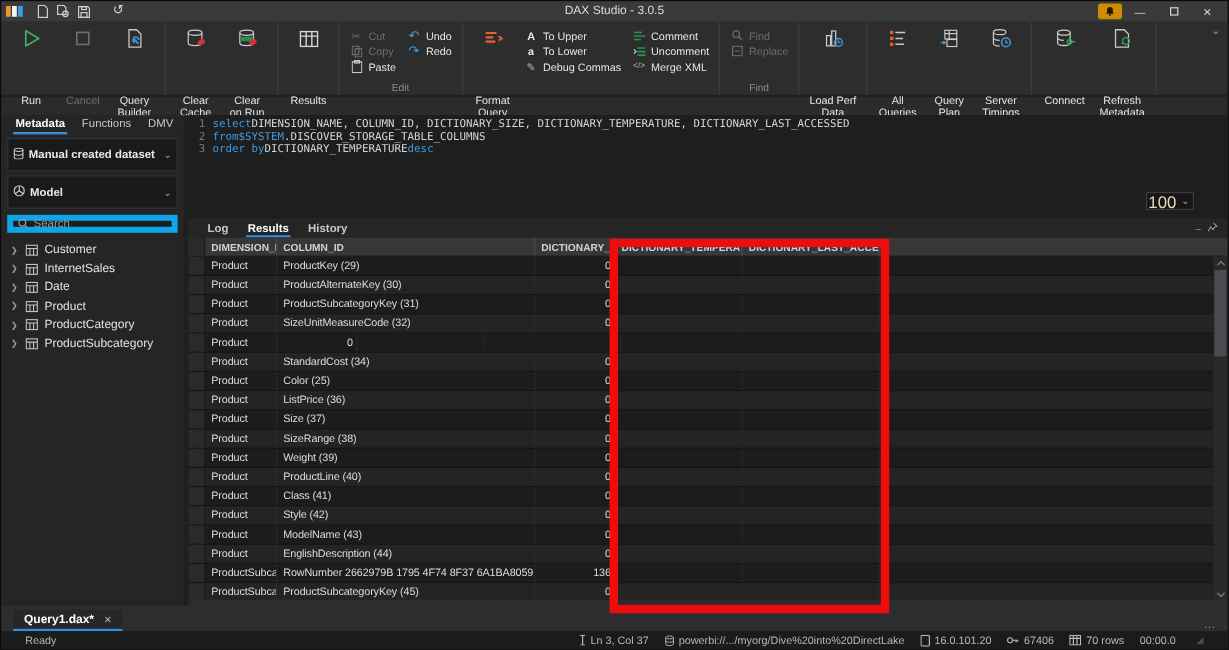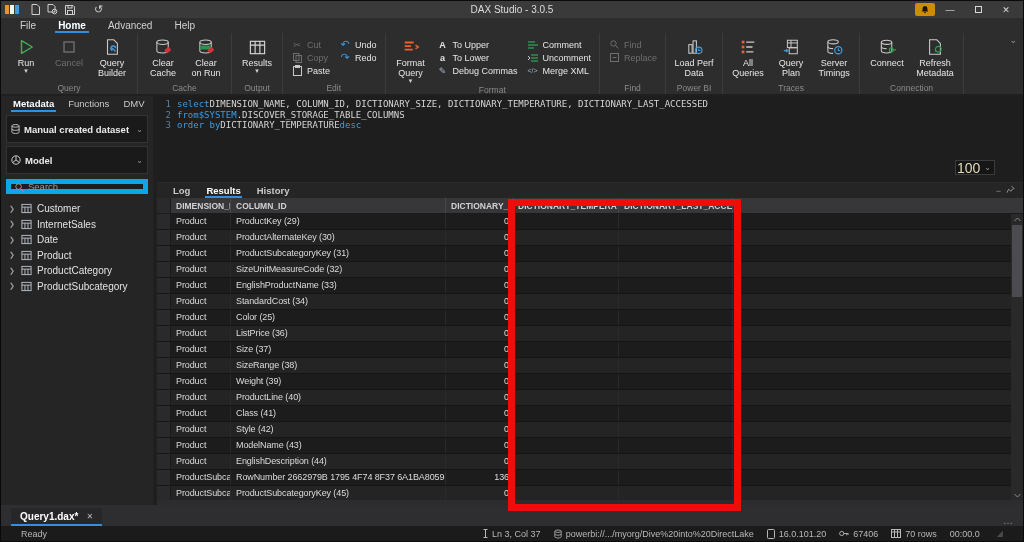--- a/index.html
+++ b/index.html
@@ -23,21 +23,21 @@
   .menubar { height:15px; background:#2d2d2e; display:flex; align-items:flex-end; gap:0; padding-left:8px; }
   .mtab { font-size:10px; color:#d0d0d0; padding:1px 11px 2px; position:relative; }
   .mtab.active { font-weight:bold; color:#ffffff; }
   .mtab.active::after { content:""; position:absolute; left:8px; right:8px; bottom:0; height:2px; background:#2f8fe0; }
 
   
   .ribbon { height:63px; background:#2d2d2e; display:flex; border-bottom:2px solid #1f1f20; position:relative; }
   .rgroup { display:flex; flex-direction:column; padding:2px 4px 0; border-right:1px solid #3c3c3e; }
   .gcontent { display:flex; align-items:flex-start; gap:1px; flex:1; }
   .glabel { text-align:center; font-size:8.5px; color:#8b8b8b; height:12px; line-height:12px; }
-  .bbtn { width:42px; display:flex; flex-direction:column; align-items:center; padding-top:1px; }
+  .bbtn { width:42px; display:flex; flex-direction:column; align-items:center; padding-top:1px;gap:36px; }
   .bbtn .bicon { height:22px; display:flex; align-items:center; justify-content:center; }
   .bbtn .blabel { font-size:9px; line-height:10px; color:#e6e6e6; text-align:center; white-space:pre-line; }
   .bbtn .barrow { font-size:7px; color:#cfcfcf; line-height:6px; }
   .bbtn.disabled .blabel, .sbtn.disabled { color:#6e6e6e; }
   .scol { display:flex; flex-direction:column; margin-top:3px; }
   .sbtn { display:flex; align-items:center; gap:4px; font-size:9px; color:#e6e6e6; height:13px; padding:0 4px; white-space:nowrap; }
   .sicon { width:12px; display:flex; justify-content:center; align-items:center; font-size:9px; }
   .ribbon-collapse { position:absolute; right:6px; top:2px; color:#9a9a9a; font-size:9px; }
 
   
@@ -163,26 +163,20 @@
           </svg>
       </span>
       <span class="wbtn">—</span>
       <span class="wbtn">
           <i class="maxbox"></i>
         </span>
       <span class="wbtn">✕</span>
     </div>
   </div>
 
-  <div class="menubar">
-    <span class="mtab">File</span>
-    <span class="mtab active">Home</span>
-    <span class="mtab">Advanced</span>
-    <span class="mtab">Help</span>
-  </div>
 
   <div class="ribbon">
     <span class="ribbon-collapse">⌄</span>
 
     <div class="rgroup">
       <div class="gcontent">
         <div class="bbtn">
           <span class="bicon">
               <svg width="18" height="18" viewBox="0 0 20 20">
                 <path d="M5 3l12 7-12 7z" fill="none" stroke="#3fae5a" stroke-width="1.6" stroke-linejoin="round"></path>
@@ -663,21 +657,20 @@
     <div class="bc c-col">SizeUnitMeasureCode (32)</div>
     <div class="bc c-size">0</div>
     <div class="bc c-temp"></div>
     <div class="bc c-last"></div>
     <div class="bc c-fill"></div>
   </div>
 
   <div class="grow">
     <div class="bc c-gut"></div>
     <div class="bc c-dim">Product</div>
-    <div class="bc c-col">EnglishProductName (33)</div>
     <div class="bc c-size">0</div>
     <div class="bc c-temp"></div>
     <div class="bc c-last"></div>
     <div class="bc c-fill"></div>
   </div>
 
   <div class="grow alt">
     <div class="bc c-gut"></div>
     <div class="bc c-dim">Product</div>
     <div class="bc c-col">StandardCost (34)</div>

